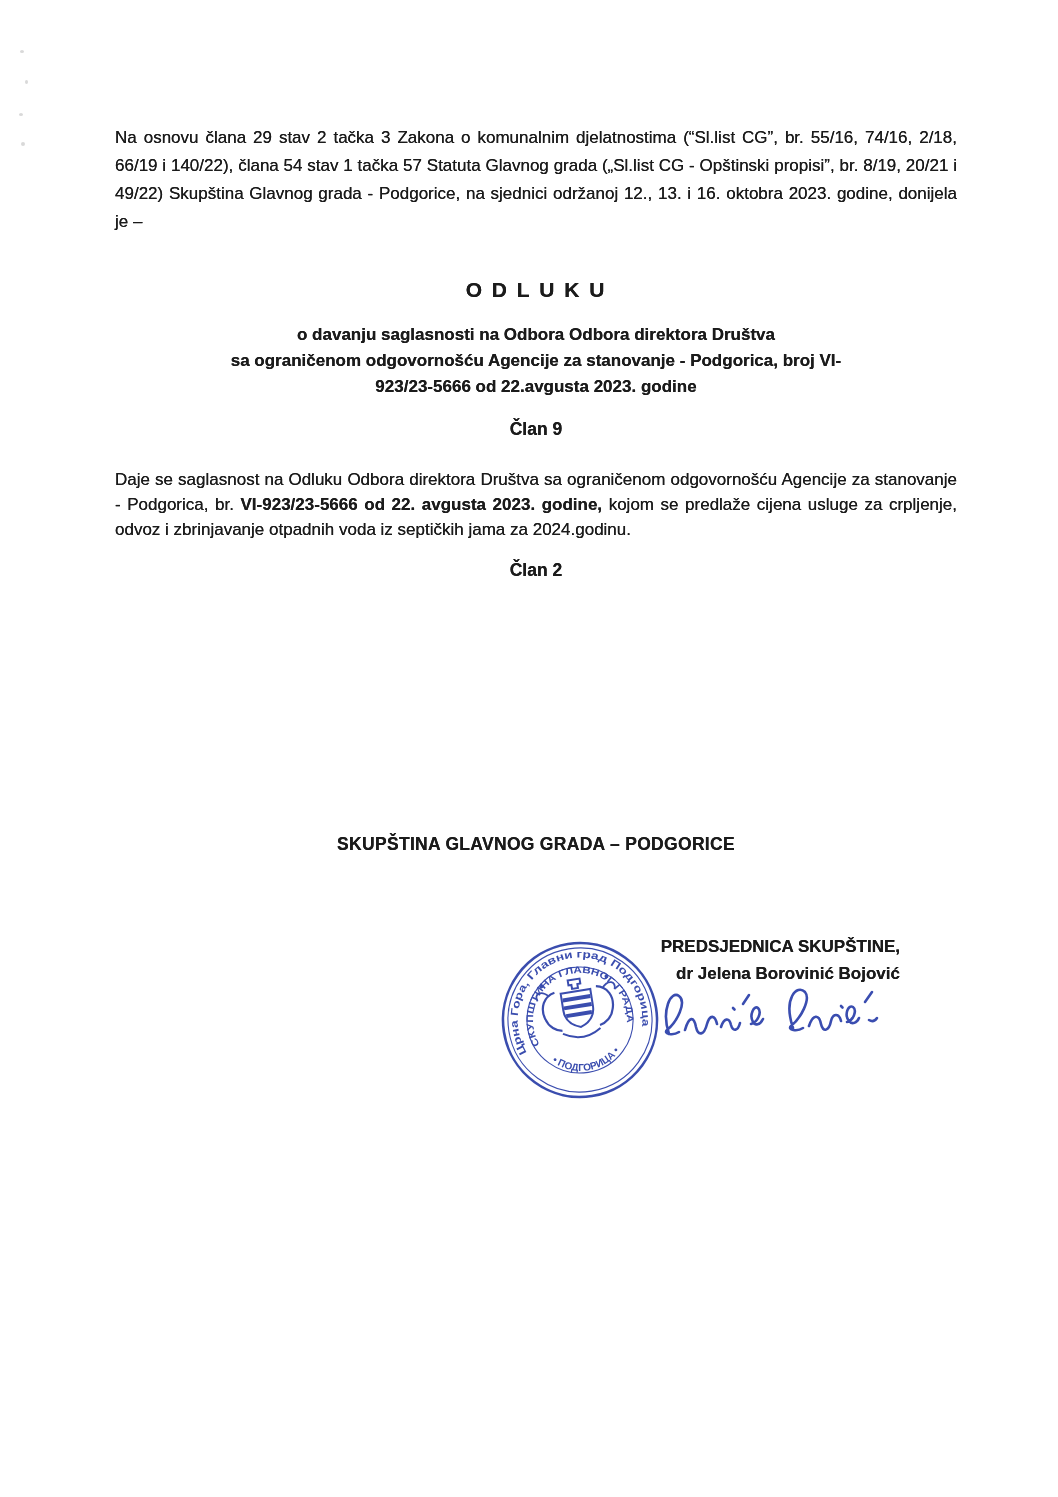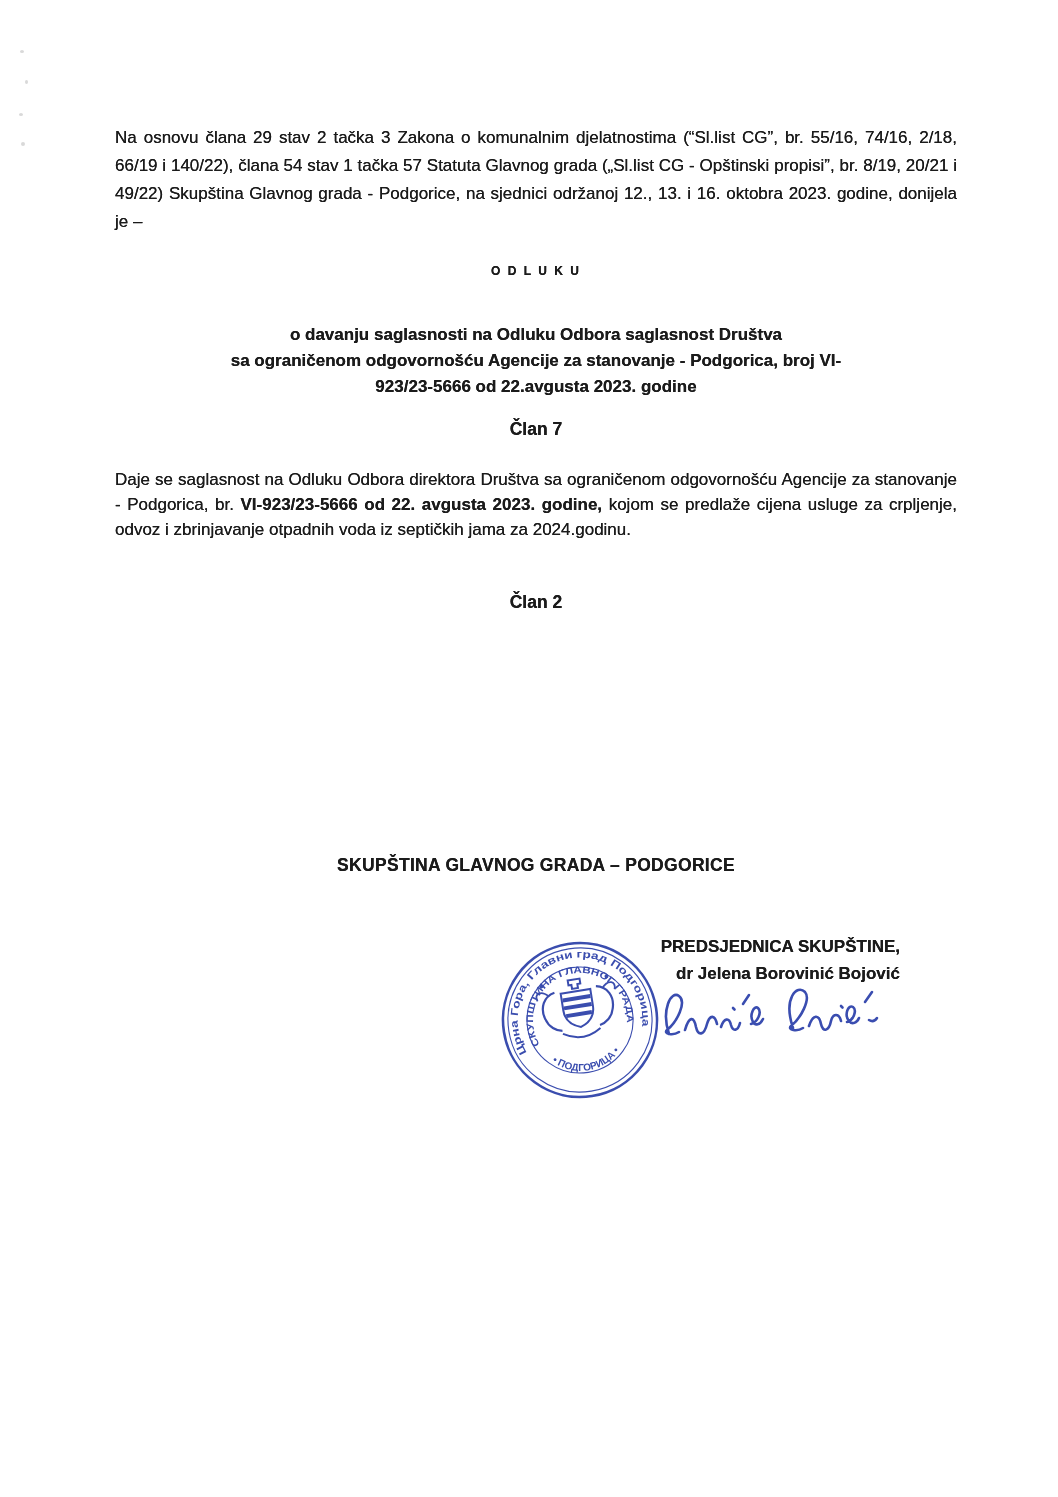--- a/index.html
+++ b/index.html
@@ -11,28 +11,28 @@
     font-family:"Liberation Sans","DejaVu Sans",sans-serif;
     color:var(--text,#1b1b1b);
   }
   .abs{position:absolute;}
   .col{left:115px;width:842px;}
   .body{font-size:17px;text-shadow:0 0 .35px currentColor;margin:0;}
   .just{text-align:justify;}
   .center{text-align:center;}
   .bold{font-weight:bold;}
   .p1{top:124px;line-height:28px;}
-  .title{top:264px;font-size:12px;letter-spacing:2px;}
+  .title{top:278px;font-size:21px;letter-spacing:2px;}
   .subtitle{top:322px;line-height:26px;}
   .clan1{top:419px;}
   .p2{top:467px;line-height:25px;}
-  .clan2{top:592px;}
+  .clan2{top:560px;}
   .p3{top:640px;line-height:24px;}
   .meta{top:735px;line-height:27px;}
-  .issuer{top:855px;font-size:17.5px;letter-spacing:.3px;}
+  .issuer{top:834px;font-size:17.5px;letter-spacing:.3px;}
   .sigblock{top:933px;left:555px;width:345px;text-align:right;line-height:27px;font-size:17px;text-shadow:0 0 .35px currentColor;}
   .heading{font-size:17.5px;}
   .stamp-svg{left:495px;top:935px;mix-blend-mode:multiply;opacity:.93;}
   .stamp-line{fill:none;stroke:var(--ink,#2b3fa8);}
   .stamp-fill{fill:var(--ink,#2b3fa8);stroke:none;}
   .stamp-text{fill:var(--ink,#2b3fa8);font-family:"Liberation Sans","DejaVu Sans",sans-serif;font-weight:bold;}
   .sig-svg{left:655px;top:982px;mix-blend-mode:multiply;}
   .sig-path{fill:none;stroke:var(--sig,#3a4db0);stroke-width:2.6;stroke-linecap:round;stroke-linejoin:round;}
   .speck{position:absolute;background:#b9b9b9;border-radius:50%;opacity:.55;}
 </style>
@@ -44,26 +44,26 @@
   <div class="speck" style="left:20px;top:50px;width:4px;height:3px;"></div>
   <div class="speck" style="left:25px;top:80px;width:3px;height:4px;"></div>
   <div class="speck" style="left:19px;top:113px;width:4px;height:3px;"></div>
   <div class="speck" style="left:21px;top:142px;width:4px;height:4px;"></div>
 
   <p class="abs col body just p1">Na osnovu člana 29 stav 2 tačka 3 Zakona o komunalnim djelatnostima (“Sl.list CG”, br. 55/16, 74/16, 2/18, 66/19 i 140/22), člana 54 stav 1 tačka 57 Statuta Glavnog grada („Sl.list CG - Opštinski propisi”, br. 8/19, 20/21 i 49/22) Skupština Glavnog grada - Podgorice, na sjednici održanoj 12., 13. i 16. oktobra 2023. godine, donijela je –</p>
 
   <div class="abs col center bold body title">O D L U K U</div>
 
   <div class="abs col center bold body subtitle">
-    <div>o davanju saglasnosti na Odluku Odbora saglasnost Društva</div>
+    <div>o davanju saglasnosti na Odbora Odbora direktora Društva</div>
     <div>sa ograničenom odgovornošću Agencije za stanovanje - Podgorica, broj VI-</div>
     <div>923/23-5666 od 22.avgusta 2023. godine</div>
   </div>
 
-  <div class="abs col center bold body clan1 heading">Član 7</div>
+  <div class="abs col center bold body clan1 heading">Član 9</div>
   <p class="abs col body just p2"><span>Daje se saglasnost na Odluku Odbora direktora Društva sa ograničenom odgovornošću Agencije za stanovanje - Podgorica, br. </span><span class="bold">VI-923/23-5666 od 22. avgusta 2023. godine,</span><span> kojom se predlaže cijena usluge za crpljenje, odvoz i zbrinjavanje otpadnih voda iz septičkih jama za 2024.godinu.</span></p>
 
   <div class="abs col center bold body clan2 heading">Član 2</div>
 
   <div class="abs col body meta">
   </div>
 
   <div class="abs col center bold body issuer">SKUPŠTINA GLAVNOG GRADA – PODGORICE</div>
 
   <div class="abs sigblock">

